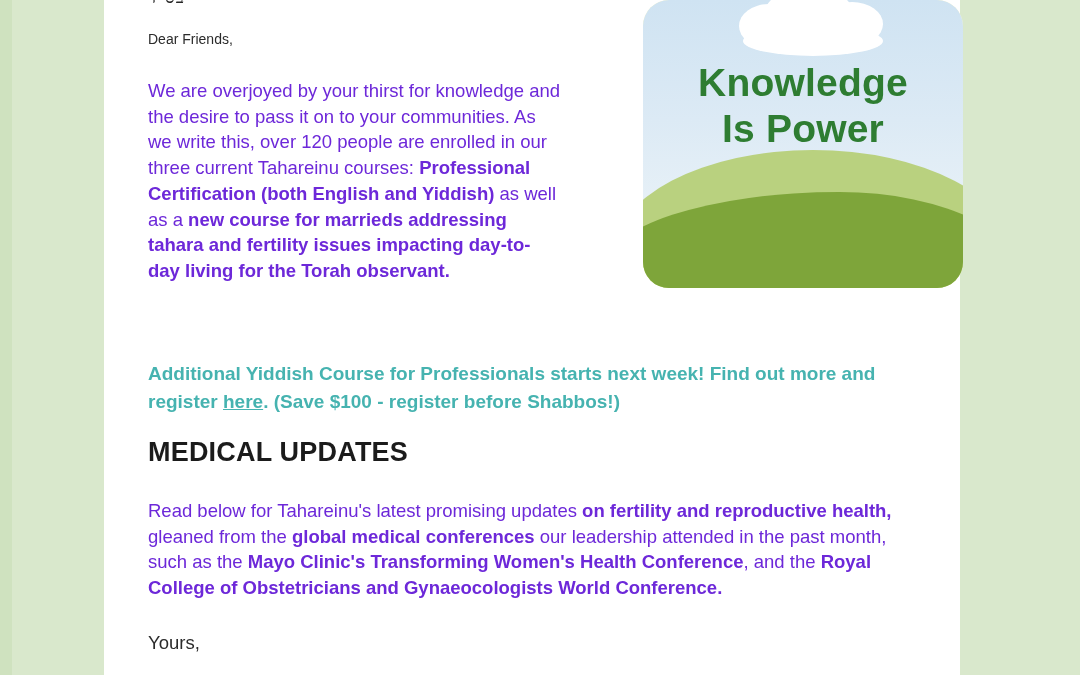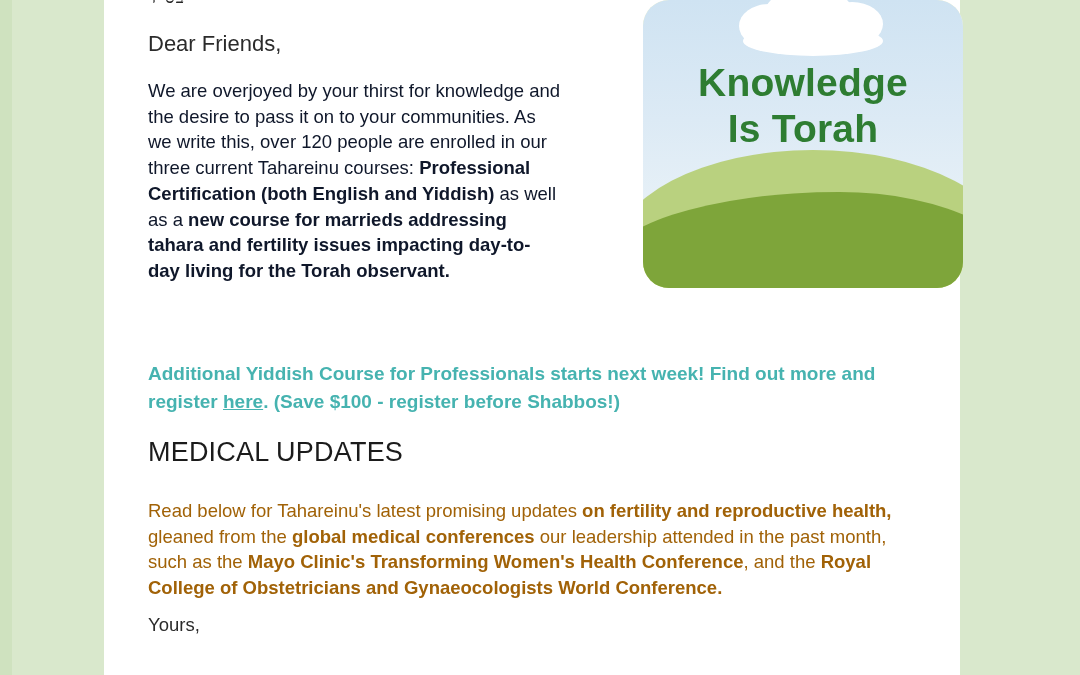--- a/index.html
+++ b/index.html
@@ -48,31 +48,31 @@
     top: -12px;
     font-size: 17px;
     color: #262626;
     letter-spacing: 1px;
     font-family: "Liberation Serif", serif;
   }
   .salutation {
     position: absolute;
     left: 0;
     top: 31px;
-    font-size: 22px;
+    font-size: 14px;
     color: #2b2b2b;
   }
   .body-col {
     position: absolute;
     left: 0;
     top: 78px;
     width: 412px;
     font-size: 18.5px;
     line-height: 25.7px;
-    color: #0f172a;
+    color: #6d28d9;
   }
   .body-col b {
     font-weight: bold;
   }
   .art {
     position: absolute;
     left: 472px;
     top: -44px;
     width: 358px;
     height: 377px;
@@ -148,37 +148,37 @@
   }
   .teal-note a {
     color: #46b3b0;
     text-decoration: underline;
   }
   .section-title {
     position: absolute;
     left: 0;
     top: 437px;
     font-size: 27px;
-    font-weight: normal;
+    font-weight: bold;
     color: #1b1b1b;
     letter-spacing: 0.2px;
   }
   .lower-body {
     position: absolute;
     left: 0;
     top: 498px;
     width: 778px;
     font-size: 18.5px;
     line-height: 25.7px;
-    color: #a16207;
+    color: #6d28d9;
   }
   .signoff {
     position: absolute;
     left: 0;
-    top: 612px;
+    top: 630px;
     width: 700px;
     font-size: 18.5px;
     line-height: 25.7px;
     color: #2b2b2b;
   }
 </style>
 </head>
 <body>
 
 <div class="page">
@@ -199,21 +199,21 @@
         <div class="art-card">
           <div class="sky"></div>
           <div class="cloud c1"></div>
           <div class="cloud c2"></div>
           <div class="cloud c3"></div>
           <div class="cloud c4"></div>
           <div class="hillbk"></div>
           <div class="hillft"></div>
           <div class="art-text">
             <span>Knowledge</span>
-            <span class="l2">Is Torah</span>
+            <span class="l2">Is Power</span>
           </div>
         </div>
       </div>
 
       <div class="teal-note">
         <span>Additional Yiddish Course for Professionals starts next week! Find out more and register </span><a href="#">here</a><span>. (Save $100 - register before Shabbos!)</span>
       </div>
 
       <div class="section-title">MEDICAL UPDATES</div>
 

